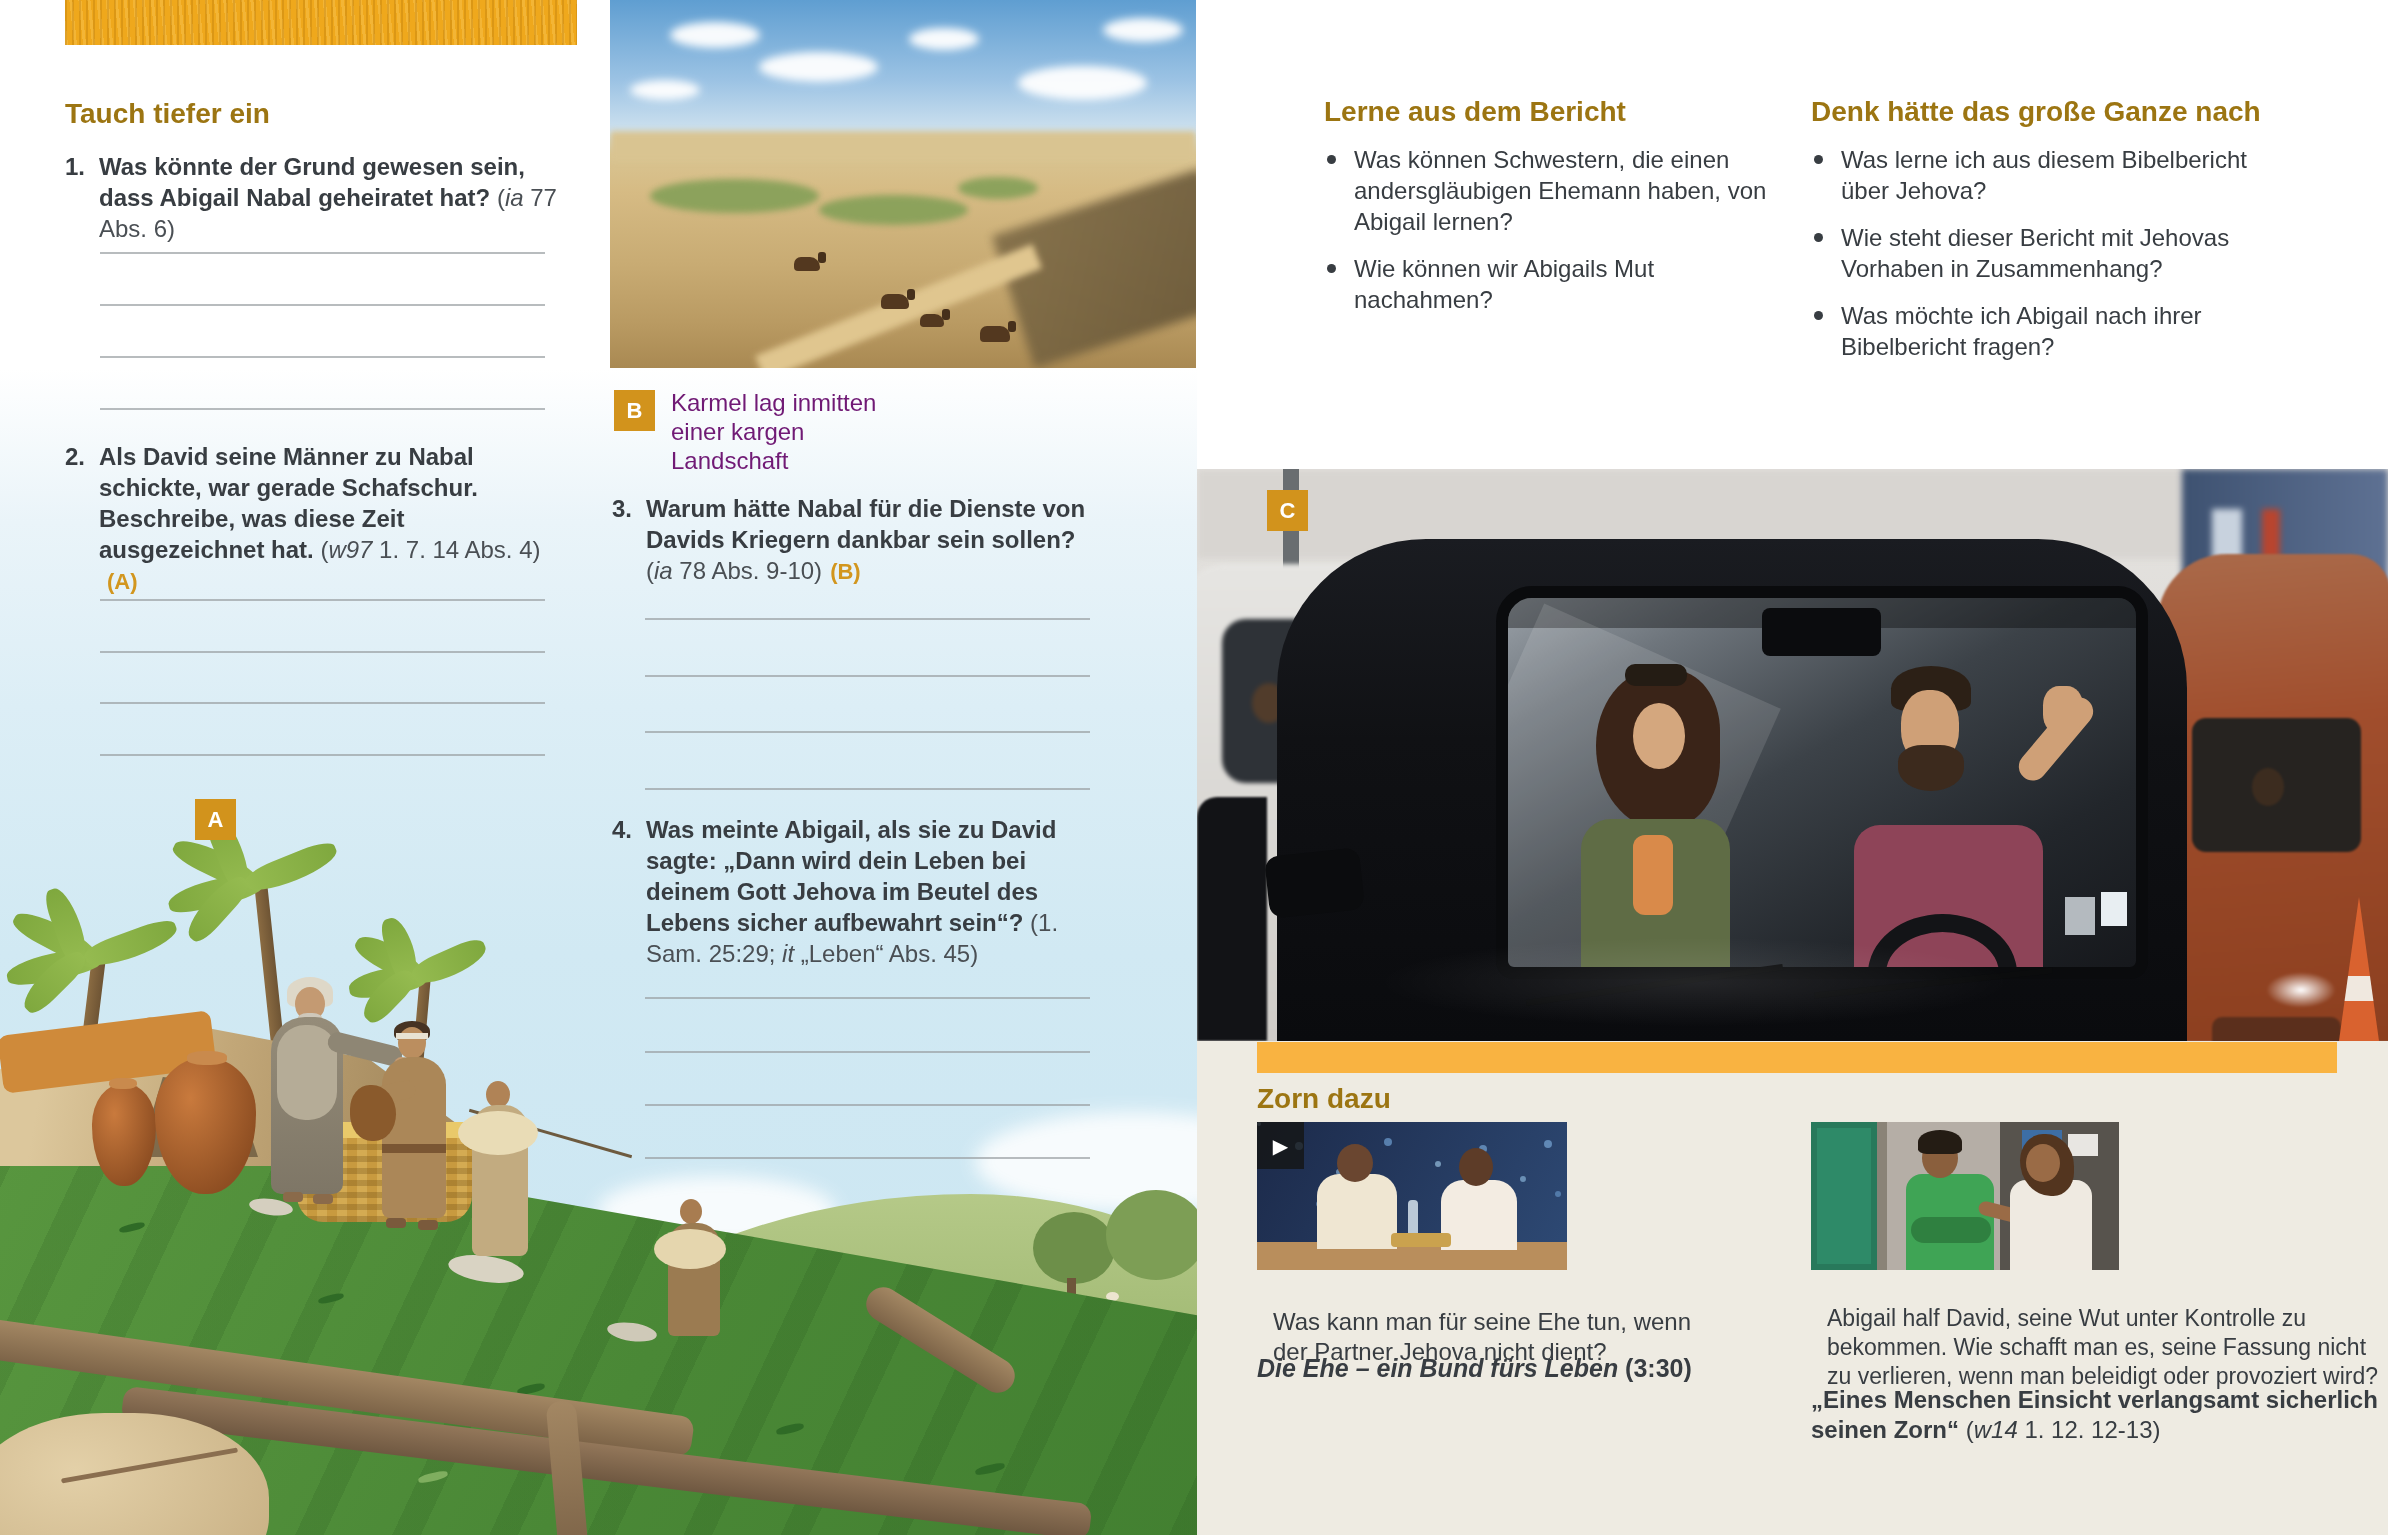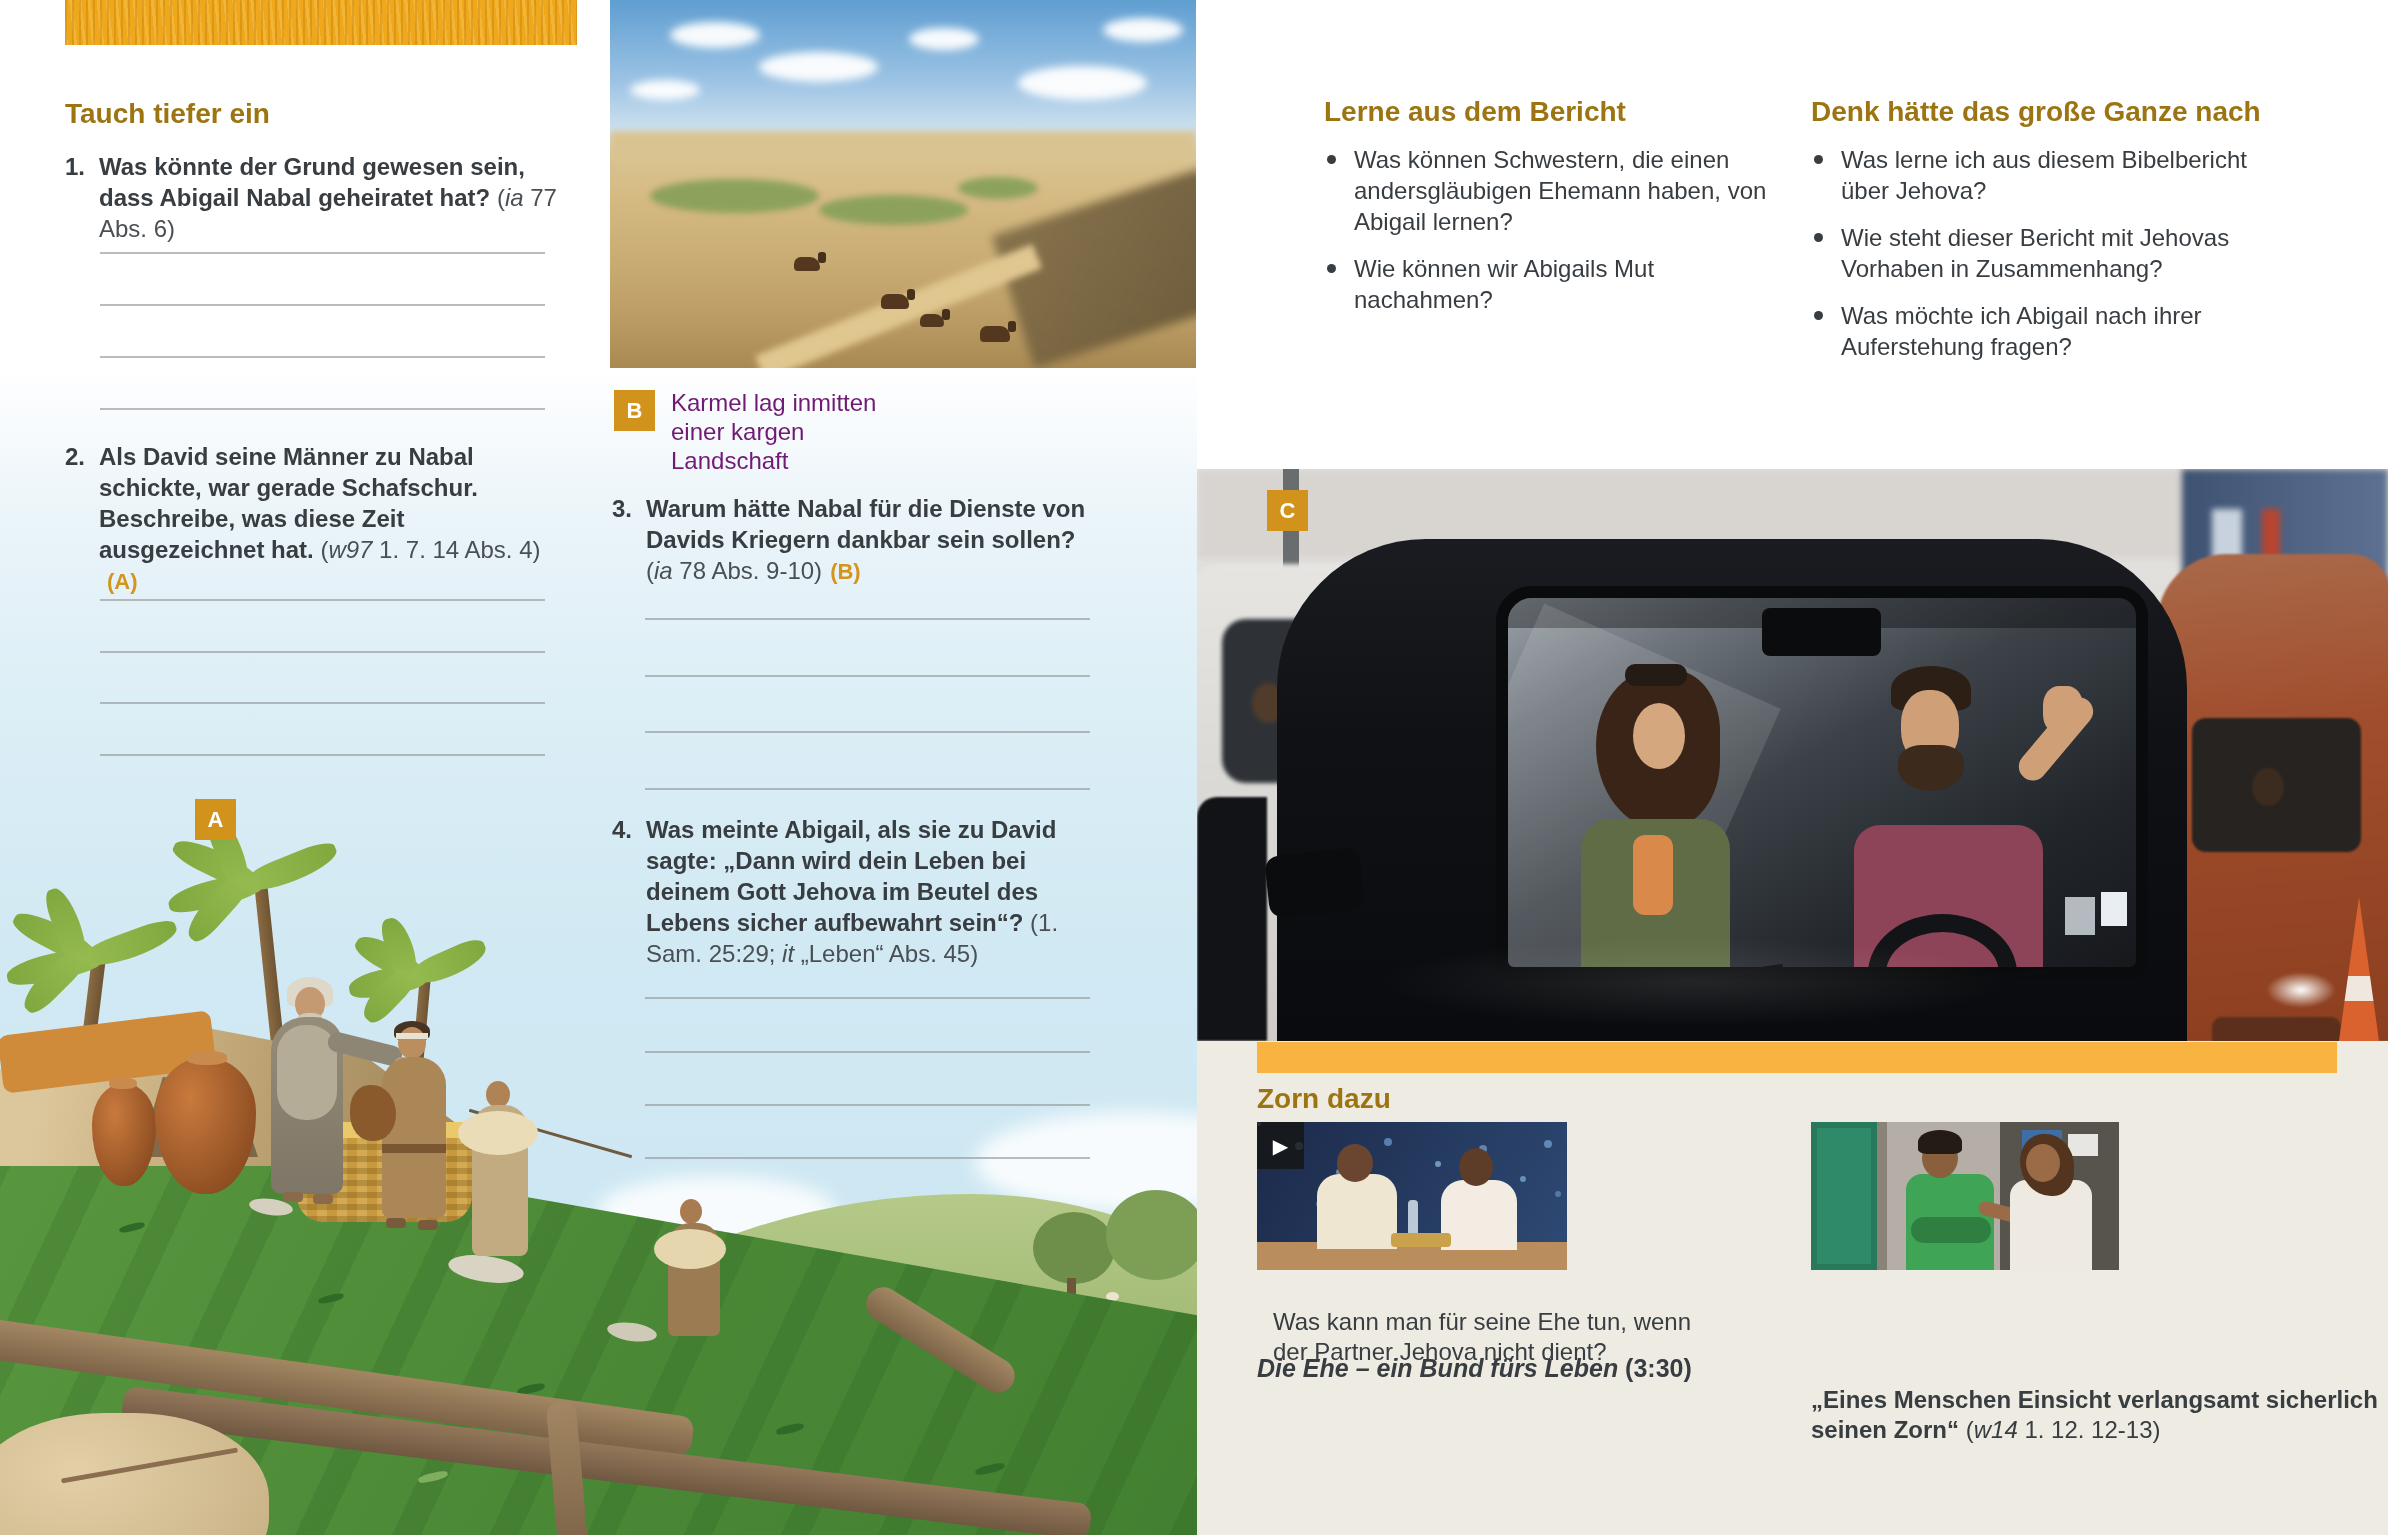--- a/index.html
+++ b/index.html
@@ -280,21 +280,21 @@
     <ul class="blist" style="width:458px;">
       <li><span>Was können Schwestern, die einen andersgläubigen Ehemann haben, von Abigail lernen?</span></li>
       <li><span>Wie können wir Abigails Mut nachahmen?</span></li>
     </ul>
   </div>
   <div class="abs" style="left:1811px;top:96px;width:468px;">
     <h2 class="gold-h">Denk hätte das große Ganze nach</h2>
     <ul class="blist" style="width:438px;">
       <li><span>Was lerne ich aus diesem Bibelbericht über Jehova?</span></li>
       <li><span>Wie steht dieser Bericht mit Jehovas Vorhaben in Zusammenhang?</span></li>
-      <li><span>Was möchte ich Abigail nach ihrer Auferstehung fragen?</span></li>
+      <li><span>Was möchte ich Abigail nach ihrer Bibelbericht fragen?</span></li>
     </ul>
   </div>
 
   <div class="abs photo-car">
     <div class="abs blur3" style="left:0;top:0;width:1191px;height:90px;background:#d8d5d1;"></div>
     <div class="abs" style="left:86px;top:0;width:16px;height:179px;background:#696d70;"></div>
     <div class="abs blur3" style="left:985px;top:0;width:206px;height:249px;background:linear-gradient(90deg,#3e5271,#5e7193);">
       <div class="abs" style="left:0;top:139px;width:206px;height:60px;background:#2e3f58;"></div>
       <div class="abs" style="left:30px;top:40px;width:30px;height:70px;background:#c8d2de;"></div>
       <div class="abs" style="left:80px;top:40px;width:18px;height:70px;background:#b8452f;"></div>
@@ -366,16 +366,17 @@
     <div class="abs" style="left:66px;top:0;width:10px;height:148px;background:#8a8377;"></div>
     <div class="abs" style="left:95px;top:52px;width:88px;height:97px;background:#3fa455;border-radius:16px 16px 0 0;"></div>
     <div class="abs" style="left:100px;top:95px;width:80px;height:26px;background:#2f8040;border-radius:13px;"></div>
     <div class="abs" style="left:111px;top:16px;width:36px;height:40px;background:#8a5f3d;border-radius:50%;"></div>
     <div class="abs" style="left:107px;top:8px;width:44px;height:24px;background:#241c14;border-radius:50% 50% 20% 20%;"></div>
     <div class="abs" style="left:167px;top:84px;width:52px;height:14px;background:#9a6b46;border-radius:7px;transform:rotate(14deg);"></div>
     <div class="abs" style="left:199px;top:58px;width:82px;height:91px;background:#efeae1;border-radius:16px 16px 0 0;"></div>
     <div class="abs" style="left:209px;top:12px;width:54px;height:62px;background:#53351f;border-radius:45% 55% 40% 60%;"></div>
     <div class="abs" style="left:215px;top:22px;width:34px;height:38px;background:#9a6b46;border-radius:50%;"></div>
   </div>
+  <p class="abs mcap" style="left:1811px;top:1288px;width:557px;font-size:23px;line-height:29px;">Abigail half David, seine Wut unter Kontrolle zu bekommen. Wie schafft man es, seine Fassung nicht zu verlieren, wenn man beleidigt oder provoziert wird?</p>
   <p class="abs mtitle" style="left:1811px;top:1385px;width:582px;font-size:24px;line-height:30px;"><b>„Eines Menschen Einsicht verlangsamt sicherlich seinen Zorn“</b><span class="ref" style="font-weight:normal;"><span> (</span><i>w14</i><span> 1. 12. 12-13)</span></span></p>
 
 </div>
 
 
 </body></html>

